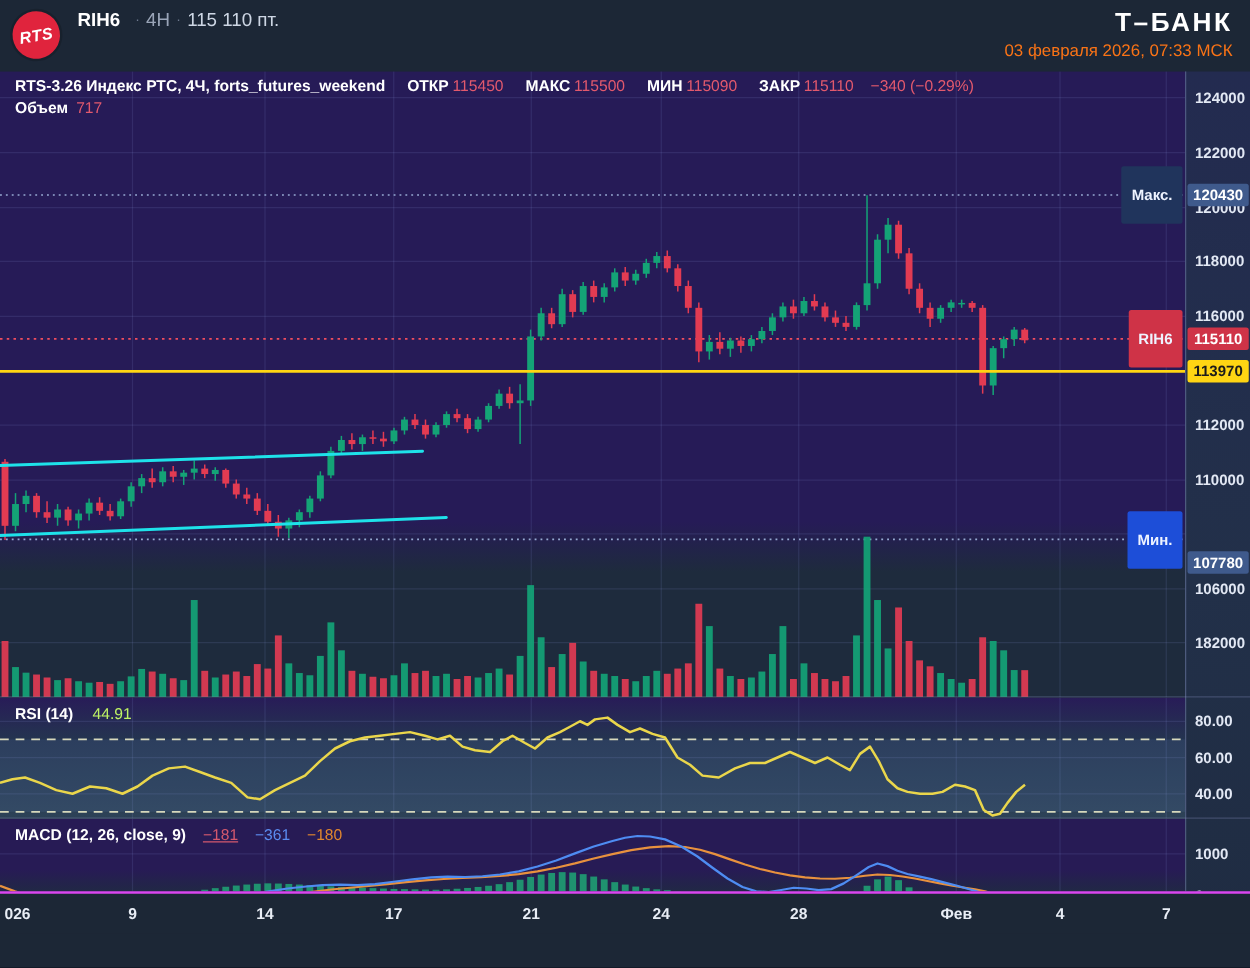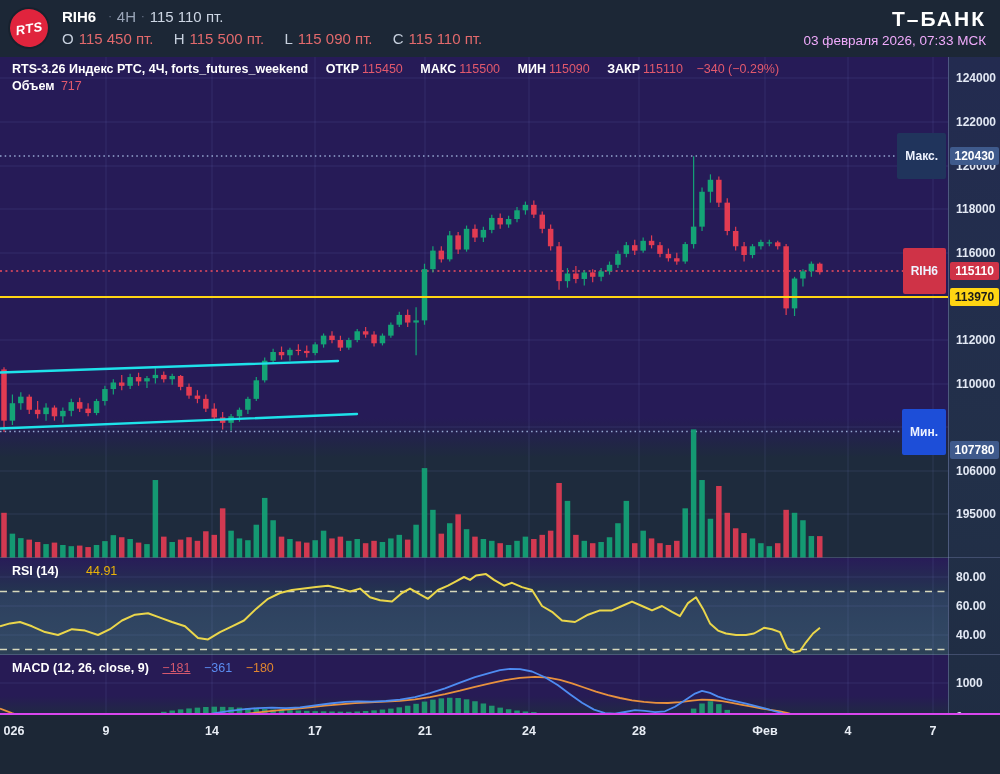--- a/index.html
+++ b/index.html
@@ -12,21 +12,21 @@
         font-size:13px;letter-spacing:.5px;transform:rotate(-10deg);box-shadow:0 0 0 2px rgba(0,0,0,.15);}
   .title-row{position:absolute;left:62px;top:8px;font-size:15px;color:#cdd6e4;white-space:nowrap;}
   .title-row .sym{font-weight:bold;color:#fff;margin-right:7px;}
   .title-row .sep{color:#707b90;margin:0 5px;font-size:11px;vertical-align:2px;}
   .title-row .tf{color:#9aa5b8;}
   .title-row .lp{color:#cdd6e4;}
   .ohlc-row{position:absolute;left:62px;top:30px;font-size:15px;white-space:nowrap;}
   .ohlc-row .k{color:#c7d0de;margin-right:5px;}
   .ohlc-row .v{color:#e2696c;margin-right:16px;}
   .bank{position:absolute;right:14px;top:7px;font-size:21px;font-weight:bold;color:#fff;letter-spacing:2px;}
-  .datetime{position:absolute;right:14px;top:33px;font-size:13.5px;color:#f0abfc;}
+  .datetime{position:absolute;right:14px;top:33px;font-size:13.5px;color:#f97316;}
 
   
   .pane{position:absolute;left:0;}
   #price-svg{top:57px;}
   #rsi-svg{top:558px;}
   #macd-svg{top:655px;}
   .divider{position:absolute;left:0;width:1000px;height:1px;background:rgba(150,162,212,.28);z-index:12;}
 
   
   #price-axis{position:absolute;left:948px;top:57px;width:52px;height:683px;z-index:10;
@@ -38,46 +38,40 @@
 
   
   #overlay{position:absolute;left:0;top:0;width:1000px;height:620px;pointer-events:none;z-index:15;}
   .lvl-badge{position:absolute;right:54px;transform:translateY(-50%);padding:16px 8px;border-radius:2px;
              font-size:12px;font-weight:bold;color:#eef3ff;white-space:nowrap;}
   .legend{position:absolute;font-size:12.5px;white-space:nowrap;z-index:20;}
   .legend .t{color:#fff;font-weight:bold;}
   .legend .lbl{color:#fff;font-weight:bold;margin-left:14px;}
   .legend .val{color:#e2596d;margin-left:3px;}
   .legend .chg{color:#e2596d;margin-left:10px;}
-  .legend .rsi-v{color:#eab308;margin-left:24px;}
+  .legend .rsi-v{color:#bef264;margin-left:12px;}
   .legend .m1{color:#d4596e;margin-left:10px;text-decoration:underline;}
   .legend .m2{color:#5b8cf0;margin-left:10px;}
   .legend .m3{color:#e0862f;margin-left:10px;}
 
   
   #time-axis{position:absolute;left:0;top:713px;width:1000px;height:34px;background:#1c2736;
              border-top:2px solid #d946ef;box-sizing:border-box;z-index:10;}
   .time-label{position:absolute;top:9px;transform:translateX(-50%);font-size:12.5px;font-weight:bold;color:#e8edf5;}
 </style>
 </head>
 <body>
 <div id="app">
 
   <div id="header">
     <div class="logo">
         <span>RTS</span>
       </div>
     <div class="title-row">
       <span class="sym">RIH6</span><span class="sep">·</span><span class="tf">4H</span><span class="sep">·</span><span class="lp">115 110 пт.</span>
-    </div>
-    <div class="ohlc-row">
-      <span class="k">O</span><span class="v">115 450 пт.</span>
-      <span class="k">H</span><span class="v">115 500 пт.</span>
-      <span class="k">L</span><span class="v">115 090 пт.</span>
-      <span class="k">C</span><span class="v">115 110 пт.</span>
     </div>
     <div class="bank">Т–БАНК</div>
     <div class="datetime">03 февраля 2026, 07:33 МСК</div>
   </div>
 
   <svg id="price-svg" class="pane" width="948" height="501" viewBox="0 57 948 501">
       <defs>
         <linearGradient id="bgP" x1="0" y1="0" x2="0" y2="1">
           <stop offset="0%" stop-color="#261b57"></stop>
           <stop offset="72%" stop-color="#261b57"></stop>
@@ -579,21 +573,21 @@
 
   <div id="price-axis">
       <div class="axis-label" style="top: 21px;">124000</div>
       <div class="axis-label" style="top: 65px;">122000</div>
       <div class="axis-label" style="top: 109px;">120000</div>
       <div class="axis-label" style="top: 152px;">118000</div>
       <div class="axis-label" style="top: 196px;">116000</div>
       <div class="axis-label" style="top: 283px;">112000</div>
       <div class="axis-label" style="top: 327px;">110000</div>
       <div class="axis-label" style="top: 414px;">106000</div>
-      <div class="axis-label" style="top: 457px;">195000</div>
+      <div class="axis-label" style="top: 457px;">182000</div>
       <div class="axis-label" style="top: 520px;">80.00</div>
       <div class="axis-label" style="top: 549px;">60.00</div>
       <div class="axis-label" style="top: 578px;">40.00</div>
       <div class="axis-label" style="top: 626px;">1000</div>
       <div class="axis-label" style="top: 660px;">0</div>
       <div class="chip" style="top: 99px; background: rgb(63, 90, 140); color: rgb(255, 255, 255);">120430</div>
       <div class="chip" style="top: 214px; background: rgb(207, 51, 71); color: rgb(255, 255, 255);">115110</div>
       <div class="chip" style="top: 240px; background: rgb(255, 213, 19); color: rgb(27, 27, 27);">113970</div>
       <div class="chip" style="top: 374.5px; background: rgb(63, 90, 140); color: rgb(255, 255, 255); margin-top: 18px;">107780</div>
     </div>

